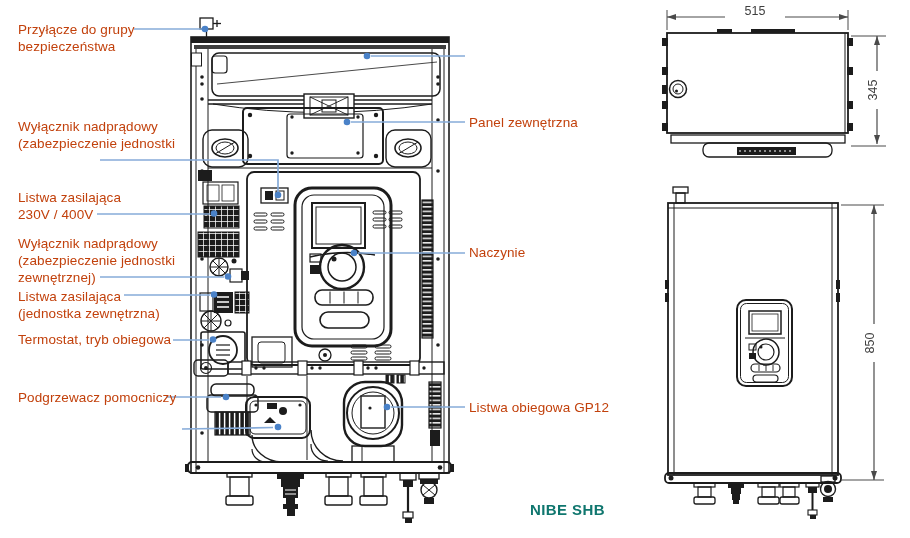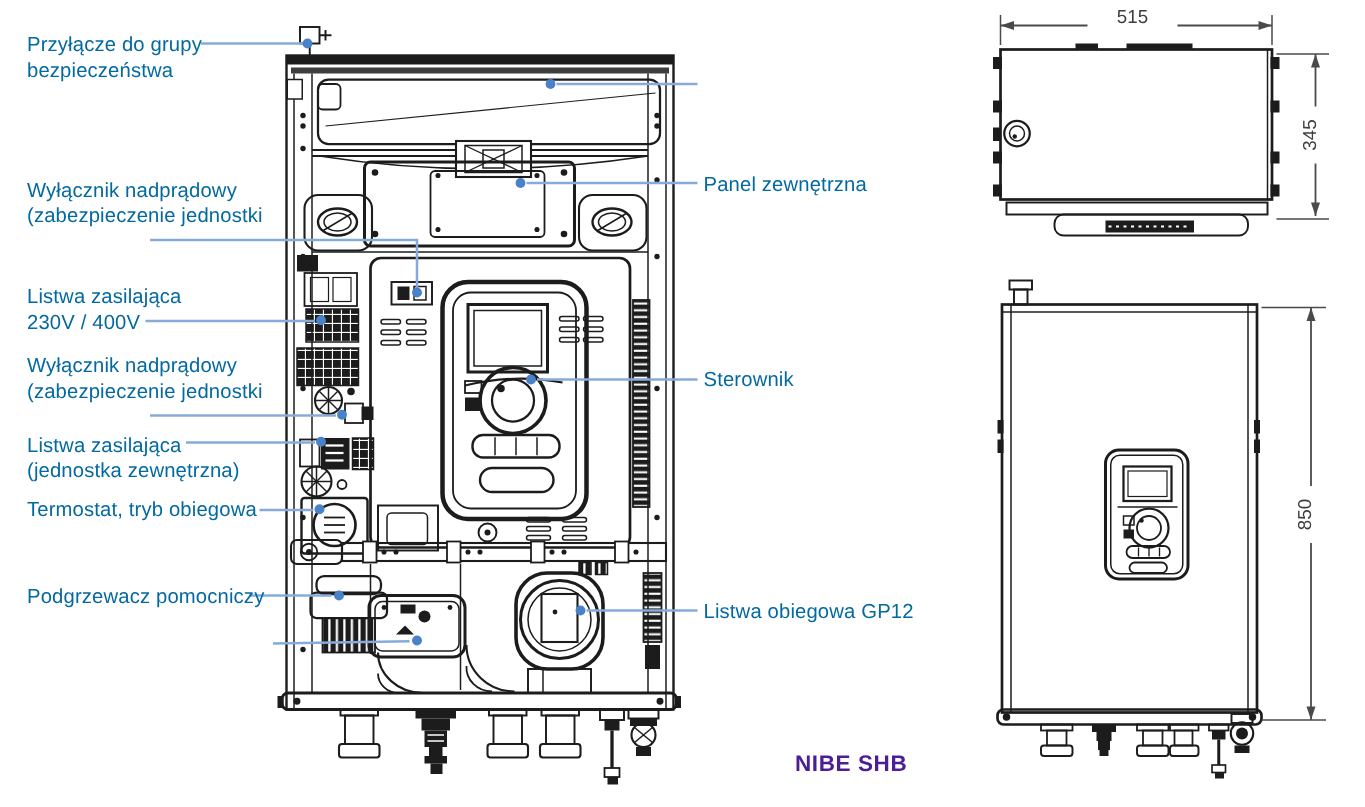--- a/index.html
+++ b/index.html
@@ -1,27 +1,27 @@
 <!DOCTYPE html>
 <html><head>
 <meta charset="utf-8">
 <style>
   html,body{margin:0;padding:0;background:#fff}
   .page{position:relative;width:910px;height:538px;background:#ffffff;overflow:hidden;
         font-family:"Liberation Sans",sans-serif}
   svg.art{position:absolute;left:0;top:0;display:block}
   svg .f{fill:#1c1c1c;stroke:none}
   svg .w{fill:#ffffff}
-  .callout{position:absolute;font-size:13.5px;line-height:17px;color:#0369a1;
+  .callout{position:absolute;font-size:13.5px;line-height:17px;color:#c2410c;
            letter-spacing:.1px;white-space:nowrap}
   .callout span{display:block}
   .cl{left:18px}
   .cr{left:469px}
   .brand{position:absolute;left:530px;top:501px;font-size:15px;font-weight:bold;
-         color:#4c1d95;letter-spacing:.4px}
+         color:#0f766e;letter-spacing:.4px}
   .dim{position:absolute;font-size:12.5px;color:#3f3f3f;text-align:center;background:#fff;line-height:14px}
   .dim-w{left:725px;top:4px;width:60px}
   .dim-d{left:854px;top:83px;width:38px;transform:rotate(-90deg)}
   .dim-h{left:851px;top:336px;width:38px;transform:rotate(-90deg)}
 </style>
 </head>
 <body>
 
 <div class="page">
 
@@ -454,37 +454,38 @@
   <span>Wyłącznik nadprądowy</span>
   <span>(zabezpieczenie jednostki</span>
 </div>
 <div class="callout cl" style="top:189px">
   <span>Listwa zasilająca</span>
   <span>230V / 400V</span>
 </div>
 <div class="callout cl" style="top:235px">
   <span>Wyłącznik nadprądowy</span>
   <span>(zabezpieczenie jednostki</span>
+  <span>zewnętrznej)</span>
 </div>
 <div class="callout cl" style="top:288px">
   <span>Listwa zasilająca</span>
   <span>(jednostka zewnętrzna)</span>
 </div>
 <div class="callout cl" style="top:331px">
   <span>Termostat, tryb obiegowa</span>
 </div>
 <div class="callout cl" style="top:389px">
   <span>Podgrzewacz pomocniczy</span>
 </div>
 
 <div class="callout cr" style="top:114px">
   <span>Panel zewnętrzna</span>
 </div>
 <div class="callout cr" style="top:244px">
-  <span>Sterownik</span>
+  <span>Naczynie</span>
 </div>
 <div class="callout cr" style="top:399px">
   <span>Listwa obiegowa GP12</span>
 </div>
 
 <div class="dim dim-w">515</div>
 <div class="dim dim-d">345</div>
 <div class="dim dim-h">850</div>
 
 <div class="brand">NIBE SHB</div>

